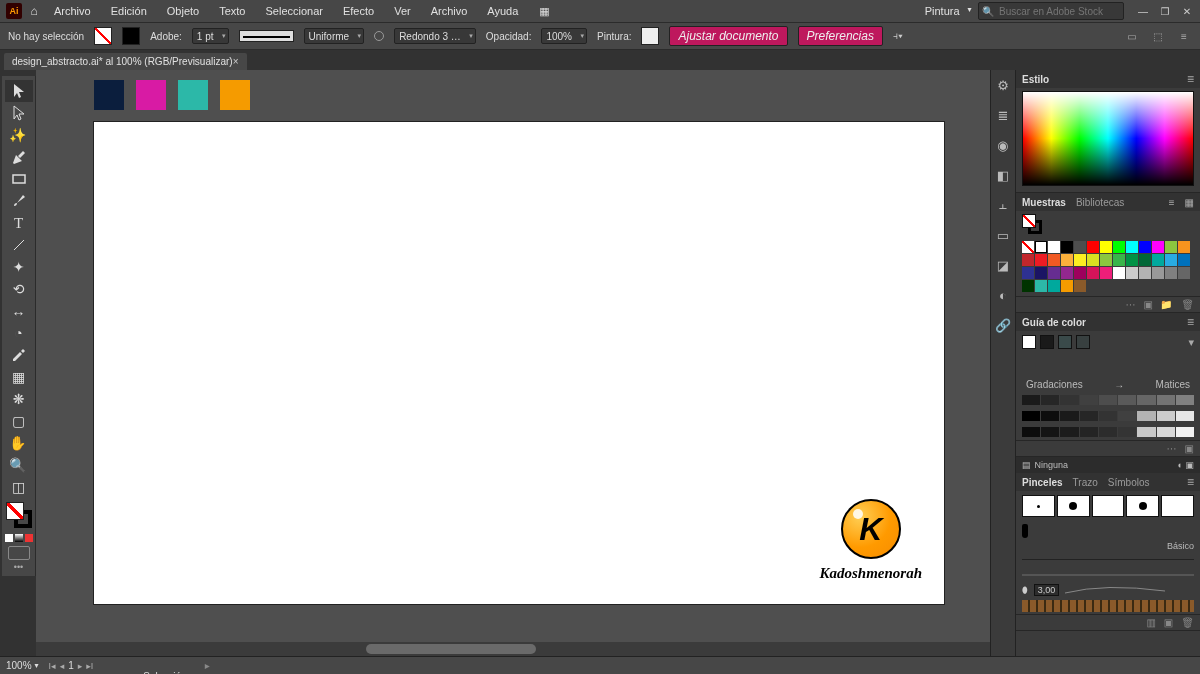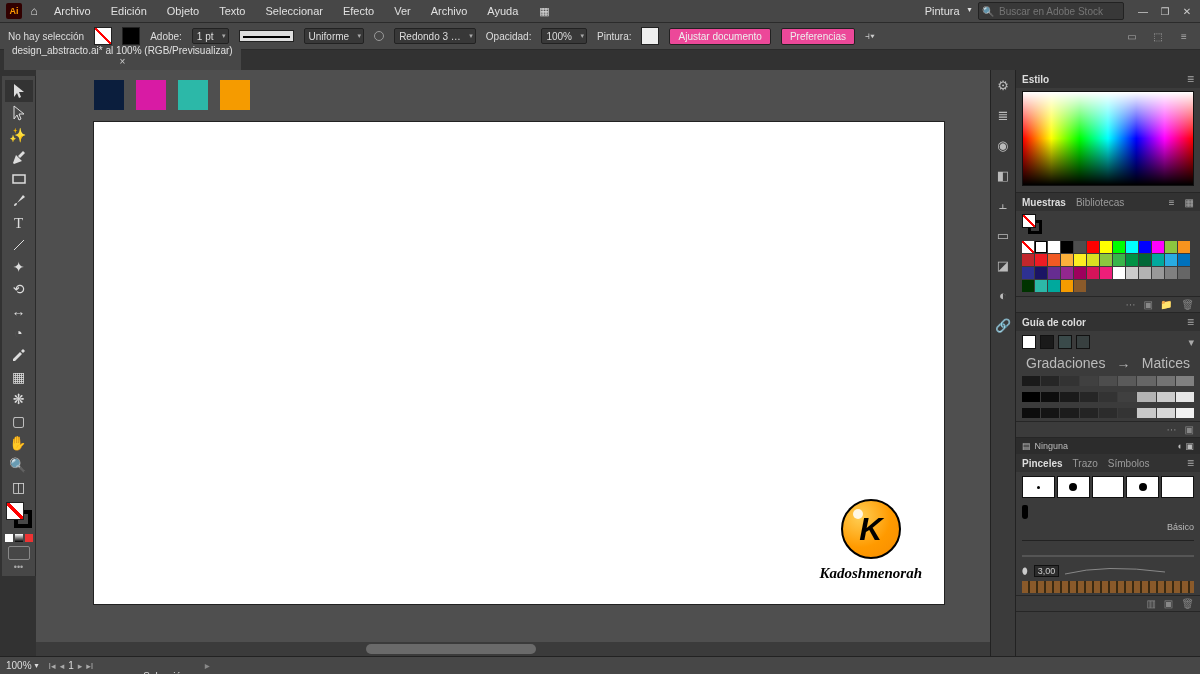--- a/index.html
+++ b/index.html
@@ -25,27 +25,27 @@
 .opt-label{white-space:nowrap;}
 .opt-swatch { width: 18px; height: 18px; border: 1px solid #222; display: inline-block; position: relative; }
 .opt-swatch.nofill { background: white; }
 .opt-swatch.nofill::after { content: ""; position: absolute; left: 0; top: 0; right: 0; bottom: 0; background: linear-gradient(to top right, transparent 45%, red 45%, red 55%, transparent 55%); }
 .opt-swatch.black { background: #000; }
 .opt-drop { display: flex; align-items: center; background: #383838; border: 1px solid #222; padding: 1px 14px 1px 4px; position: relative; border-radius: 2px; height: 16px; }
 .opt-drop::after { content: "▾"; position: absolute; right: 2px; font-size: 7px; color: #aaa; }
 .opt-stroke-line { width: 55px; height: 12px; background: #ddd; border: 1px solid #222; position: relative; }
 .opt-stroke-line::before{content:"";position:absolute;left:3px;right:3px;top:5px;height:2px;background:#000;}
 .opt-dot{width:10px;height:10px;border:1px solid #999;border-radius:50%;}
-.opt-btn { background: #ec4899; border: 1px solid #222; padding: 2px 8px; border-radius: 2px; font-size: 10px; color: #eee; }
+.opt-btn { background: #be185d; border: 1px solid #222; padding: 2px 8px; border-radius: 2px; font-size: 12px; color: #eee; font-style: italic; }
 .opt-spacer { flex: 1; }
 .opt-icon { width: 16px; height: 16px; display: flex; align-items: center; justify-content: center; color: #aaa; }
 
 
 .tabbar { height: 20px; background: #323232; display: flex; align-items: flex-end; padding-left: 4px; }
-.doc-tab { background: #474747; padding: 3px 8px; font-size: 10px; color: #e0e0e0; border-top-left-radius: 2px; border-top-right-radius:2px; display:flex; align-items:center; flex-direction:column;}
+.doc-tab { background: #474747; padding: 3px 8px; font-size: 10px; color: #e0e0e0; border-top-left-radius: 2px; border-top-right-radius:2px; display:flex; align-items:center; }
 .doc-tab .close { font-size: 10px; color: #ccc; }
 
 
 .main { position: absolute; top: 70px; bottom: 18px; left: 0; right: 0; display: flex; }
 
 
 .toolbox { width: 34px; background: #474747; display: flex; flex-direction: column; align-items: center; padding: 4px 0; gap: 0; border-right:1px solid #2b2b2b; margin-top:6px; margin-left:2px; height: fit-content;}
 .toolbtn { width: 28px; height: 22px; display: flex; align-items: center; justify-content: center; color: #ddd; font-size: 14px; position: relative; }
 .toolbtn.selected { background: #333; }
 .toolbtn svg { width: 16px; height: 16px; }
@@ -100,21 +100,21 @@
  border:1px solid #111;}
 
 
 .swatch-grid{display:grid;grid-template-columns:repeat(13,12px);gap:1px;padding:4px 6px;}
 .swatch-grid div{width:12px;height:12px;}
 .swatch-footer{height:16px;border-top:1px solid #262626;display:flex;align-items:center;justify-content:flex-end;gap:8px;padding:0 6px;color:#888;font-size:10px;}
 
 
 .guide-row{display:flex;align-items:center;gap:4px;padding:4px 6px;}
 .guide-row .gsw{width:14px;height:14px;border:1px solid #111;}
-.grad-row{display:flex;justify-content:space-between;padding:2px 10px;font-size:14px;color:#bbb;}
+.grad-row{display:flex;justify-content:space-between;padding:2px 10px;font-size:10px;color:#bbb;margin-top:24px;}
 .grad-grid{display:grid;grid-template-columns:repeat(9,1fr);gap:1px;padding:3px 6px;}
 .grad-grid div{height:10px;}
 
 
 .brush-bar{height:16px;background:#2c2c2c;display:flex;align-items:center;padding:0 6px;font-size:9px;color:#bbb;justify-content:space-between;}
 .brush-row{display:flex;gap:2px;padding:4px 6px;}
 .brush-row .bcell{flex:1;height:22px;background:#fff;border:1px solid #111;display:flex;align-items:center;justify-content:center;}
 .brush-row .bcell .d{width:8px;height:8px;background:#000;border-radius:50%;}
 .brush-line{height:14px;margin:1px 6px;position:relative;}
 .brush-line::after{content:"";position:absolute;left:0;right:0;top:50%;height:1px;background:#222;}

